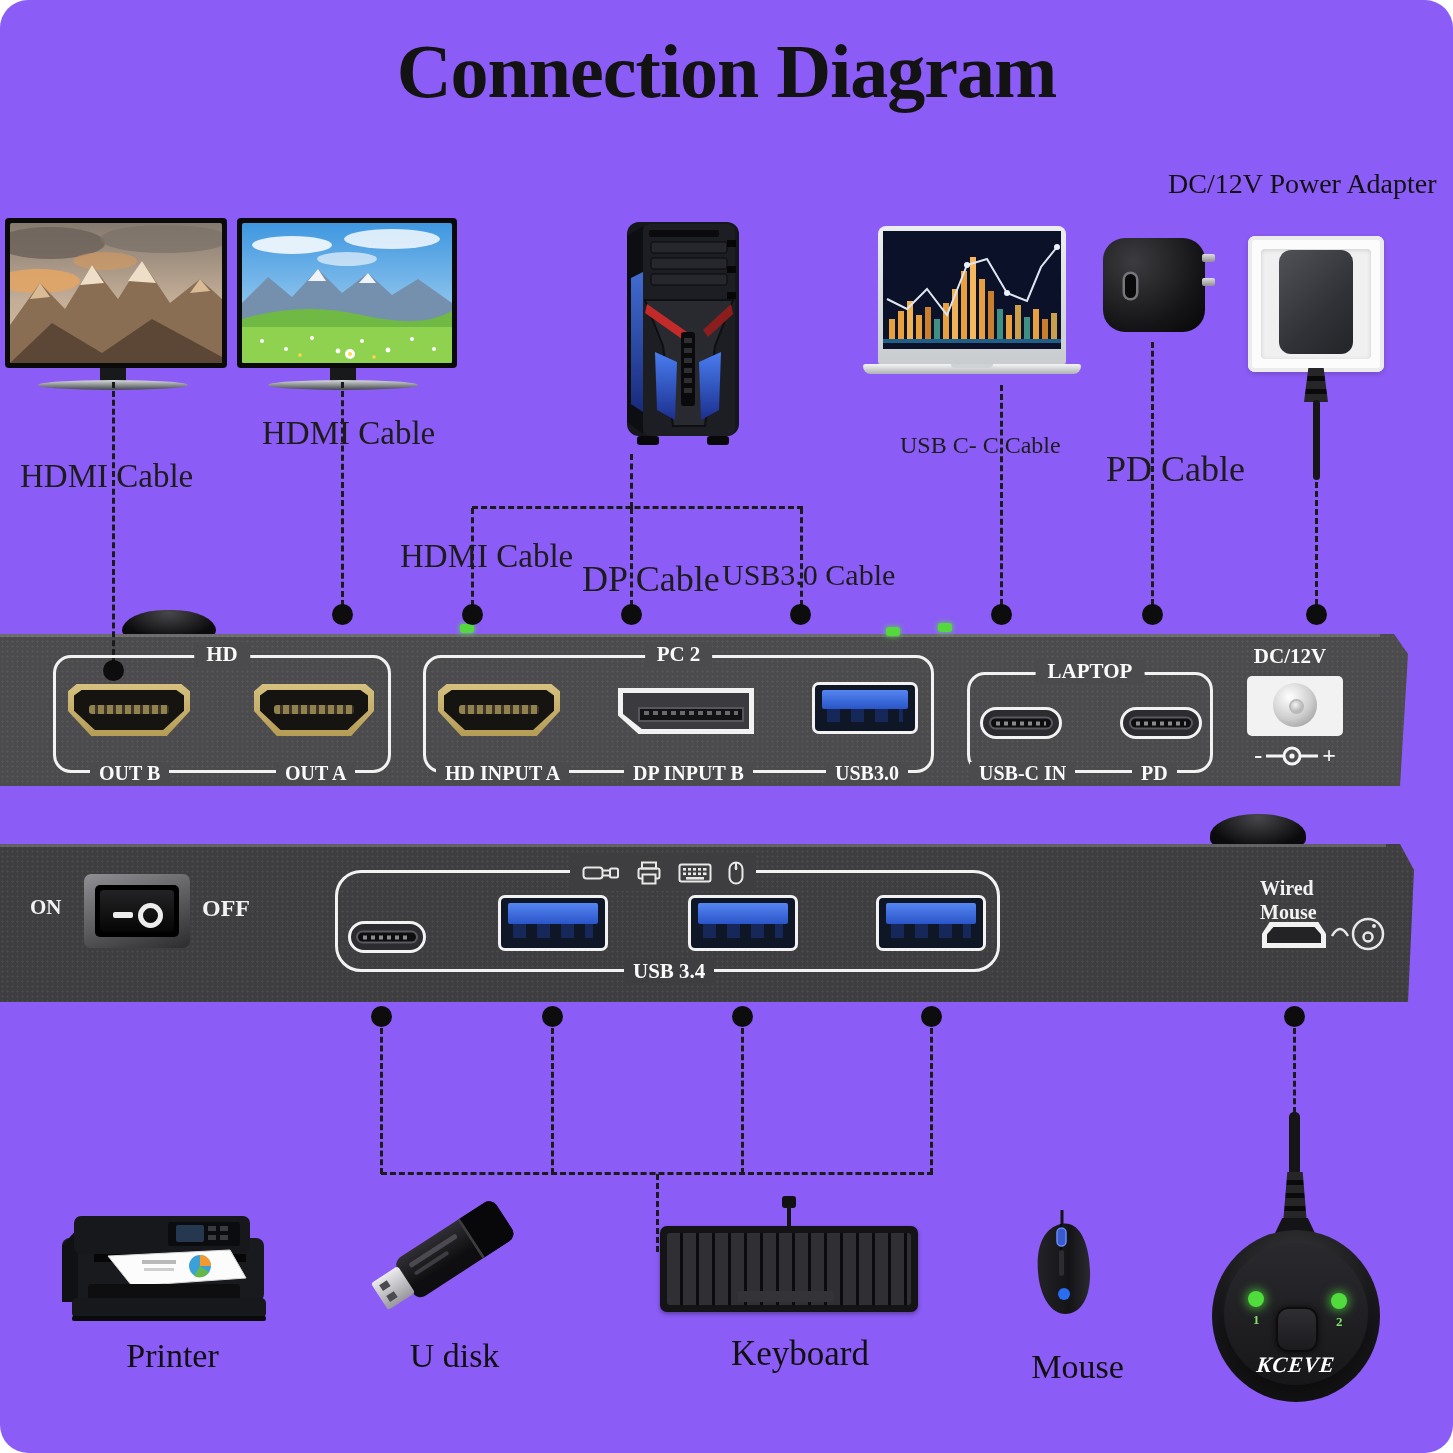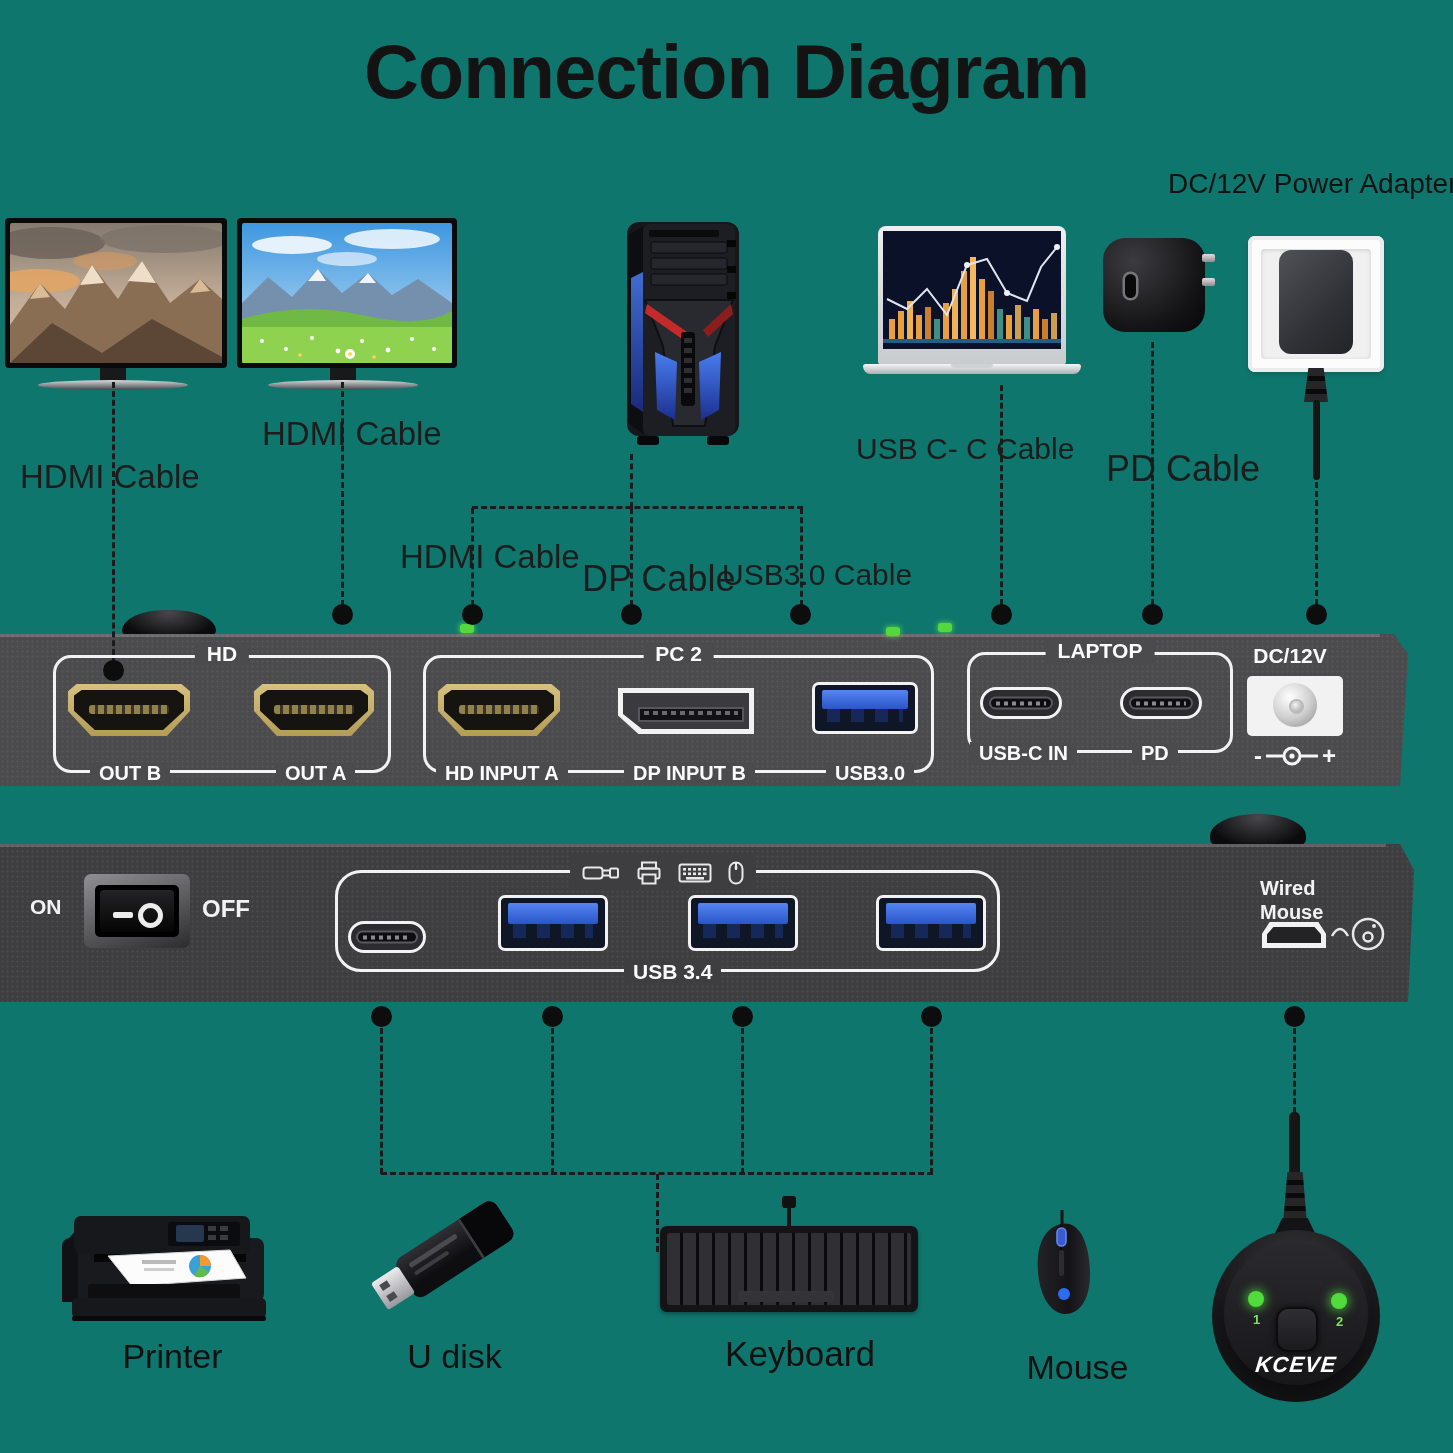--- a/index.html
+++ b/index.html
@@ -1,17 +1,17 @@
 <!DOCTYPE html>
 <html><head>
 <meta charset="utf-8">
 <style>
   html,body{margin:0;padding:0;background:#fff;}
-  #canvas{position:relative;width:1453px;height:1453px;background:#0f766e;overflow:hidden;
-          font-family:Liberation Sans, sans-serif;color:#141414;}
+  #canvas{position:relative;width:1453px;height:1453px;background:#8b5cf6;overflow:hidden;
+          font-family:Liberation Serif, serif;color:#141414;border-radius:28px;}
   .abs{position:absolute;}
 
   
   .title{left:0;right:0;top:28px;text-align:center;font-size:76px;font-weight:bold;
          letter-spacing:-1px;color:#131313;}
   .cable-label{font-size:33px;color:#1c1c1c;white-space:nowrap;}
   .small-note{font-size:28px;color:#111;white-space:nowrap;}
   .dev-label{font-size:34px;color:#101010;text-align:center;}
 
   
@@ -298,21 +298,21 @@
     <div class="wall-adapter" style="left:31px;top:14px;width:74px;height:104px;"></div>
   </div>
   <div class="abs strain" style="left:1304px;top:368px;width:24px;height:34px;"></div>
   <div class="abs cord" style="left:1313px;top:400px;width:7px;height:80px;"></div>
 
   <div class="abs cable-label" style="left:20px;top:458px;">HDMI Cable</div>
   <div class="abs cable-label" style="left:262px;top:415px;">HDMI Cable</div>
   <div class="abs cable-label" style="left:400px;top:538px;">HDMI Cable</div>
   <div class="abs cable-label" style="left:582px;top:558px;font-size:36px;">DP Cable</div>
   <div class="abs cable-label" style="left:722px;top:558px;font-size:30px;">USB3.0 Cable</div>
-  <div class="abs cable-label" style="left:856px;top:432px;font-size:30px;">USB C- C Cable</div>
+  <div class="abs cable-label" style="left:900px;top:432px;font-size:24px;">USB C- C Cable</div>
   <div class="abs cable-label" style="left:1106px;top:448px;font-size:36px;">PD Cable</div>
 
   <div class="abs dash-v" style="left:112px;top:382px;height:282px;z-index:5;"></div>
   <div class="abs dot" style="left:103px;top:660px;"></div>
   <div class="abs dash-v" style="left:341px;top:382px;height:224px;"></div>
   <div class="abs dot" style="left:332px;top:604px;"></div>
 
   <div class="abs dash-v" style="left:630px;top:454px;height:54px;"></div>
   <div class="abs dash-h" style="left:472px;top:506px;width:331px;"></div>
   <div class="abs dash-v" style="left:471px;top:508px;height:98px;"></div>
@@ -366,21 +366,21 @@
     </div>
     <div class="usba" style="left:386px;top:24px;width:100px;height:46px;">
       <div class="tongue"></div>
         <div class="teeth"></div>
     </div>
     <span class="port-label bg-front" style="left:10px;">HD INPUT A</span>
     <span class="port-label bg-front" style="left:198px;">DP INPUT B</span>
     <span class="port-label bg-front" style="left:400px;">USB3.0</span>
   </div>
 
-  <div class="abs group" style="left:967px;top:652px;width:240px;height:95px;z-index:4;padding-left:20px;">
+  <div class="abs group" style="left:967px;top:672px;width:240px;height:95px;z-index:4;">
     <span class="legend bg-front">LAPTOP</span>
     <div class="usbc" style="left:10px;top:32px;width:76px;height:26px;">
         <div class="pin"></div>
       </div>
     <div class="usbc" style="left:150px;top:32px;width:76px;height:26px;">
         <div class="pin"></div>
       </div>
     <span class="port-label bg-front" style="left:0px;">USB-C IN</span>
     <span class="port-label bg-front" style="left:162px;">PD</span>
   </div>

